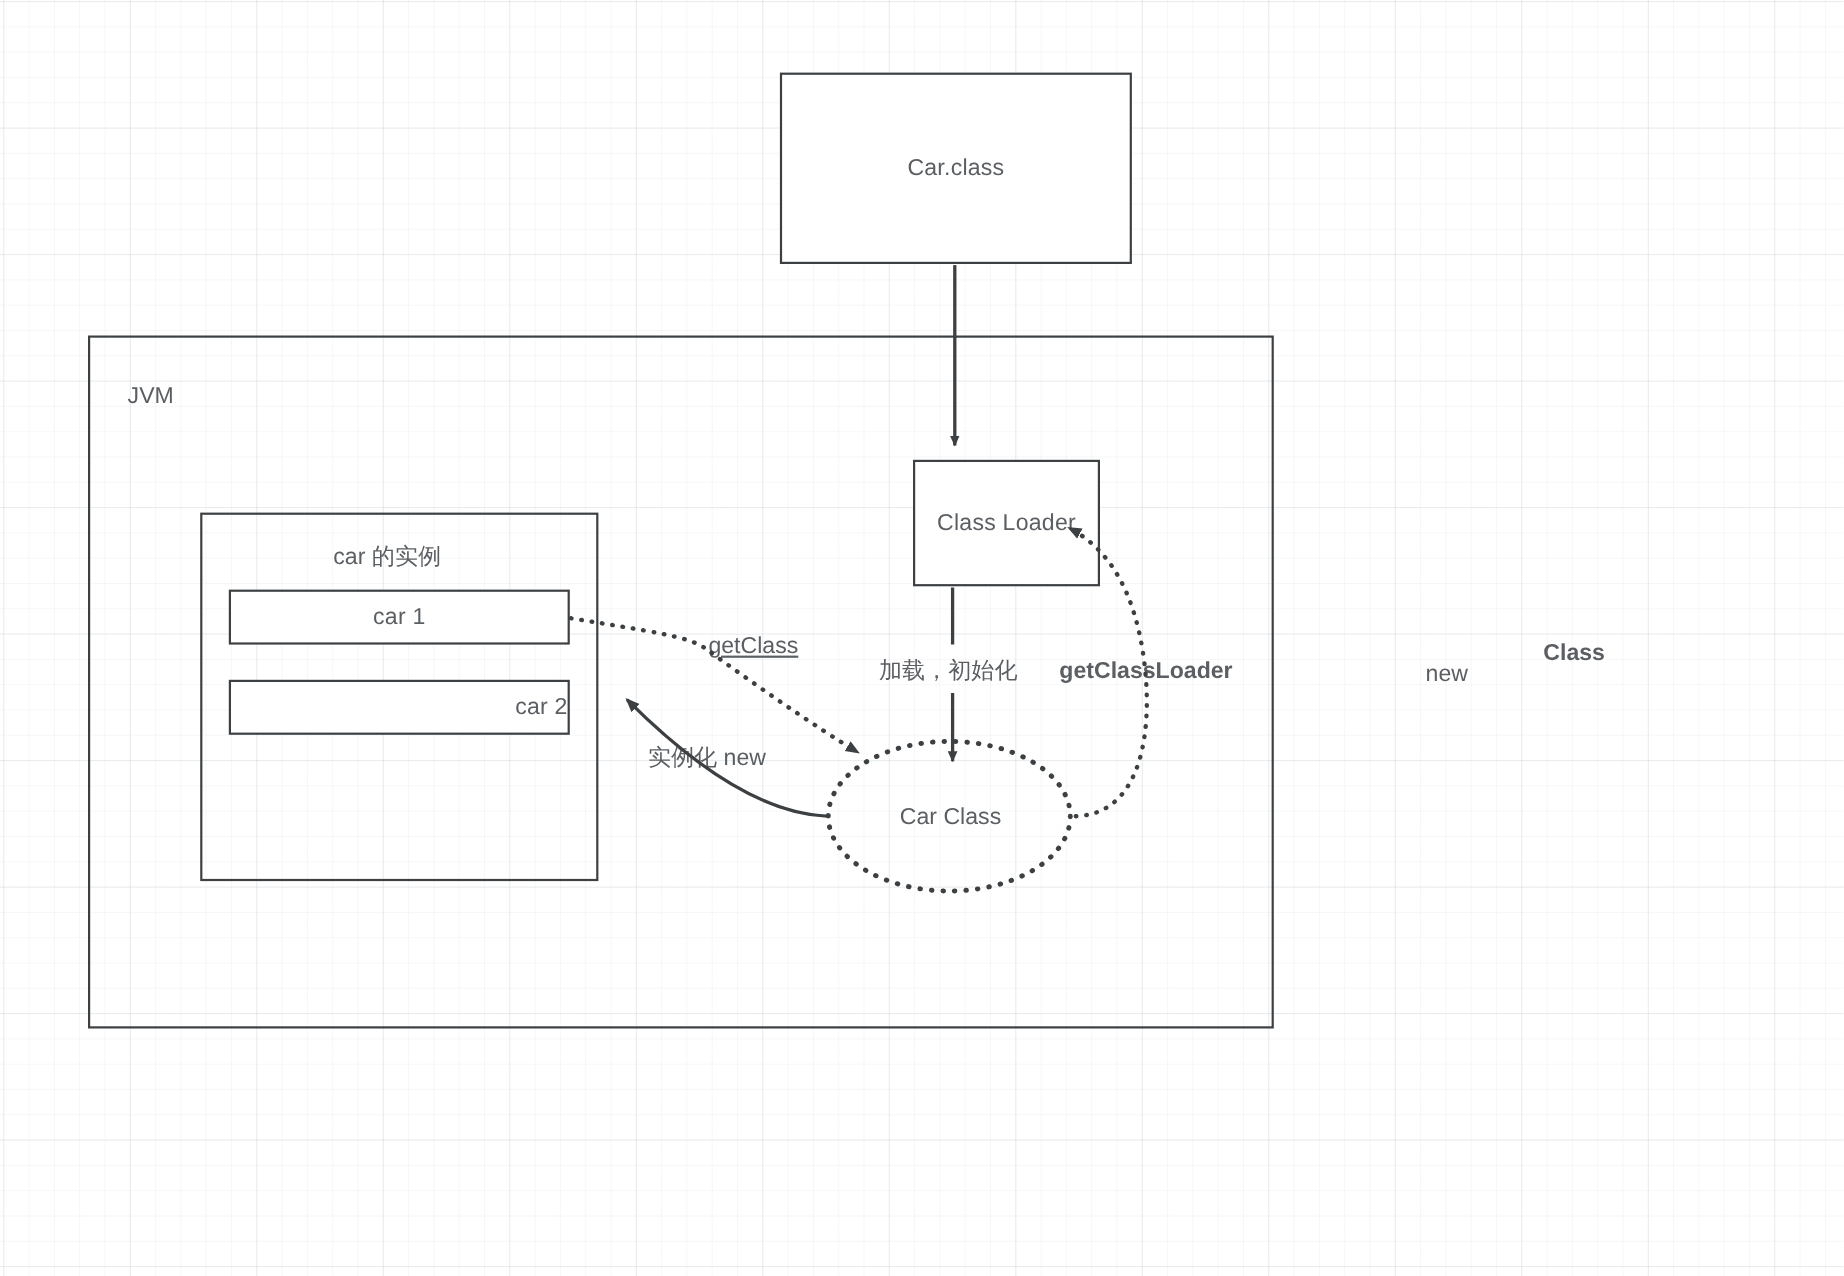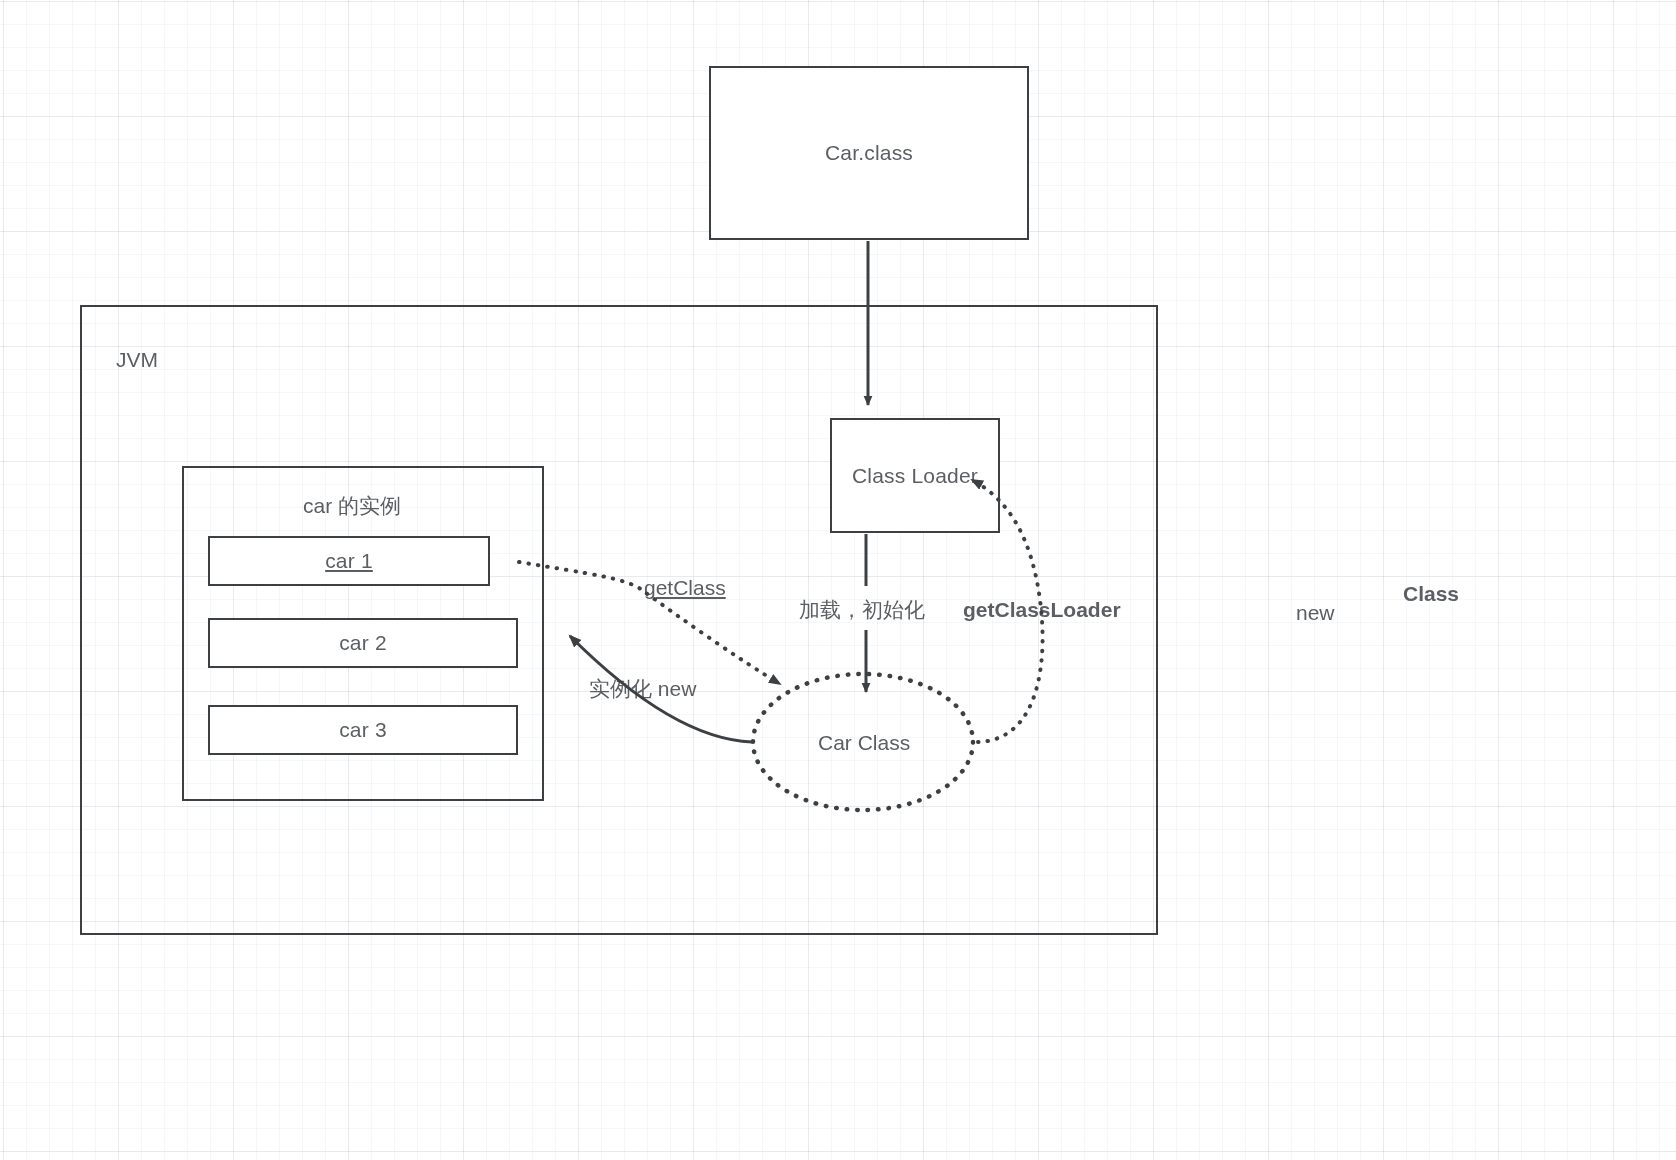--- a/index.html
+++ b/index.html
@@ -99,31 +99,28 @@
   <div class="node" style="left:709px; top:66px; width:320px; height:174px;">
     <span class="node-label">Car.class</span>
   </div>
 
   <div class="container-node" style="left:80px; top:305px; width:1078px; height:630px;"></div>
   <div class="group-title" style="left:116px; top:348px;">JVM</div>
 
   <div class="container-node" style="left:182px; top:466px; width:362px; height:335px;"></div>
   <div class="group-title" style="left:303px; top:492px;">car 的实例</div>
 
-  <div class="node" style="left:208px; top:536px; width:282px; height:50px;text-decoration:underline;">
+  <div class="node" style="left:208px; top:536px; width:310px; height:50px;">
     <span class="node-label">car 1</span>
   </div>
 
-  <div class="node" style="left:208px; top:618px; width:310px; height:50px;">
+  <div class="node" style="left:208px; top:618px; width:310px; height:50px;justify-content:flex-end;">
     <span class="node-label">car 2</span>
   </div>
 
-  <div class="node" style="left:208px; top:705px; width:310px; height:50px;">
-    <span class="node-label">car 3</span>
-  </div>
 
   <div class="node" style="left:782px; top:418px; width:170px; height:115px;margin-left:48px;">
     <span class="node-label">Class Loader</span>
   </div>
 
   <div class="ellipse-label" style="left:818px; top:731px;">Car Class</div>
 
   <div class="free-label" style="left:644px; top:577px;text-decoration:underline;">getClass</div>
 
   <div class="free-label" style="left:589px; top:678px;">实例化 new</div>

